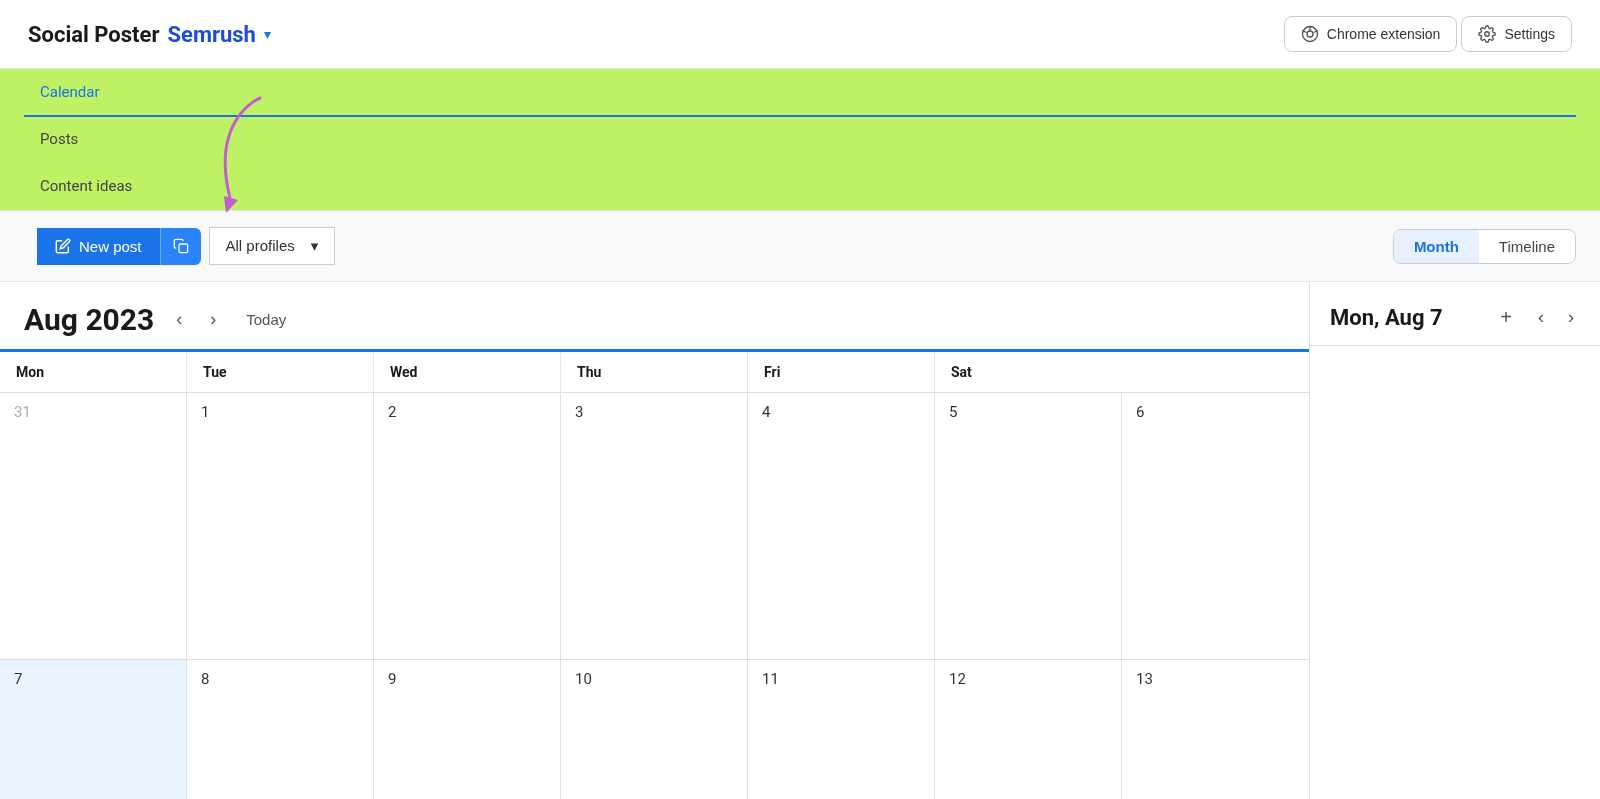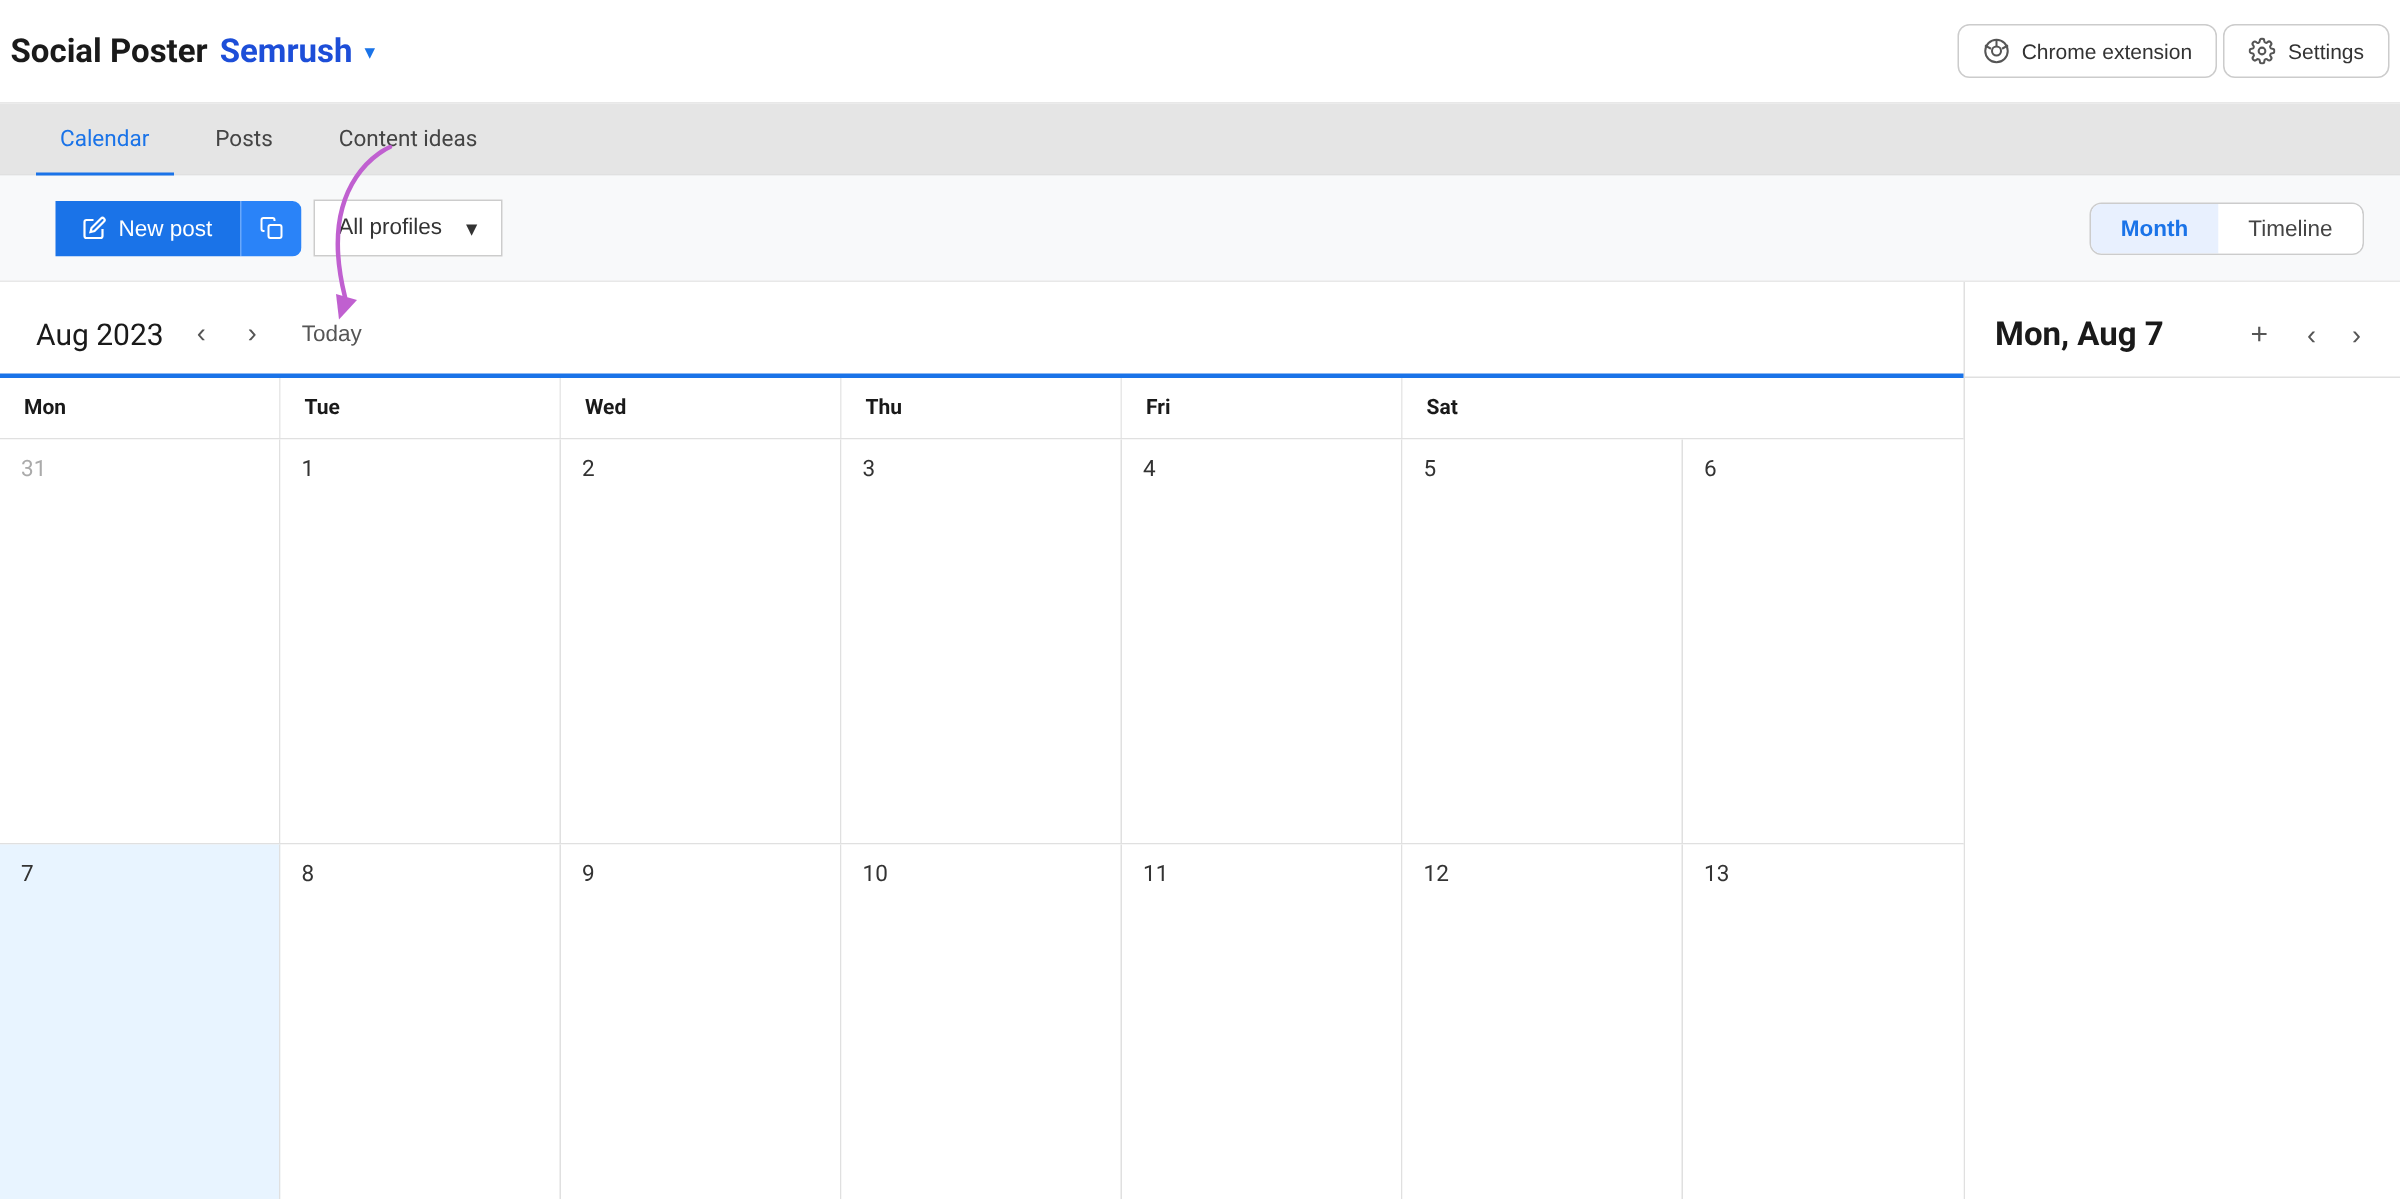--- a/index.html
+++ b/index.html
@@ -6,21 +6,21 @@
     body {
       font-family: -apple-system, BlinkMacSystemFont, 'Segoe UI', Roboto, sans-serif;
       background: #f8f9fa;
       color: #1a1a1a;
       font-size: 15px;
     }
 
     
     .header {
       background: #fff;
-      padding: 16px 7px;
+      padding: 16px 28px;
       display: flex;
       align-items: center;
       justify-content: space-between;
       border-bottom: 1px solid #e8e8e8;
     }
     .header-left {
       display: flex;
       align-items: center;
       gap: 8px;
     }
@@ -55,25 +55,26 @@
       cursor: pointer;
       font-size: 14px;
       color: #333;
     }
     .gear-icon-svg {
       width: 18px; height: 18px;
     }
 
     
     .nav {
-      background: #e5e5e5;
+      background: #bef264;
       padding: 0 24px;
       display: flex;
-      gap: 12px;
+      gap: 0;
       border-bottom: 1px solid #e0e0e0;
+      flex-direction: column;
     }
     .nav-item {
       padding: 14px 16px;
       font-size: 15px;
       cursor: pointer;
       color: #444;
       border-bottom: 2px solid transparent;
       margin-bottom: -1px;
     }
     .nav-item.active {
@@ -180,22 +181,22 @@
     }
 
     .calendar-header {
       padding: 20px 24px 12px;
       display: flex;
       align-items: center;
       gap: 16px;
       border-bottom: 3px solid #1a73e8;
     }
     .calendar-month-title {
-      font-size: 20px;
-      font-weight: 400;
+      font-size: 30px;
+      font-weight: 700;
     }
     .nav-arrow-btn {
       background: none;
       border: none;
       cursor: pointer;
       font-size: 18px;
       color: #555;
       padding: 4px 6px;
       border-radius: 4px;
     }

